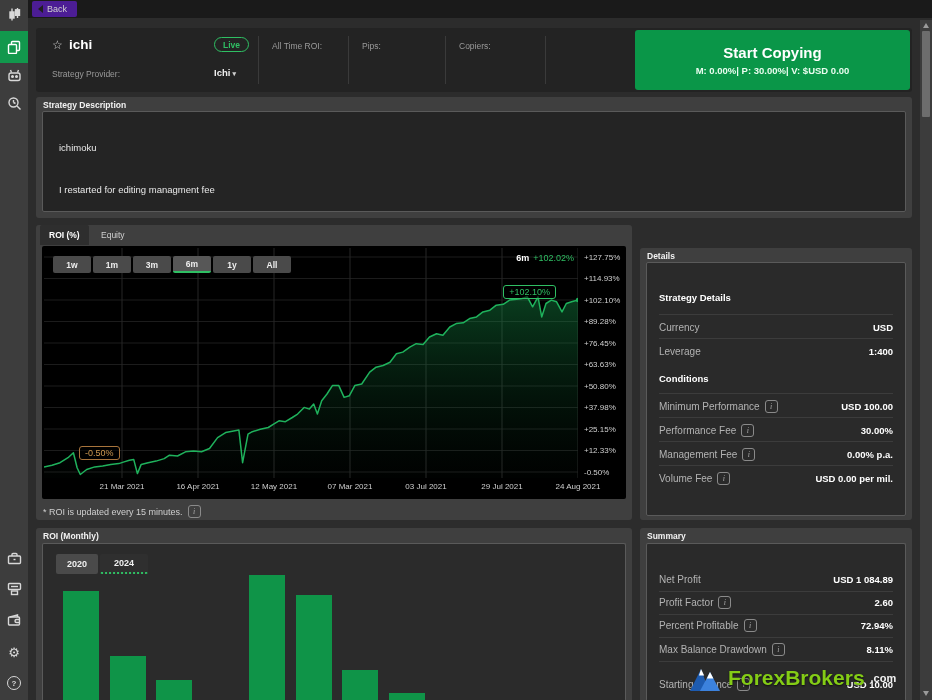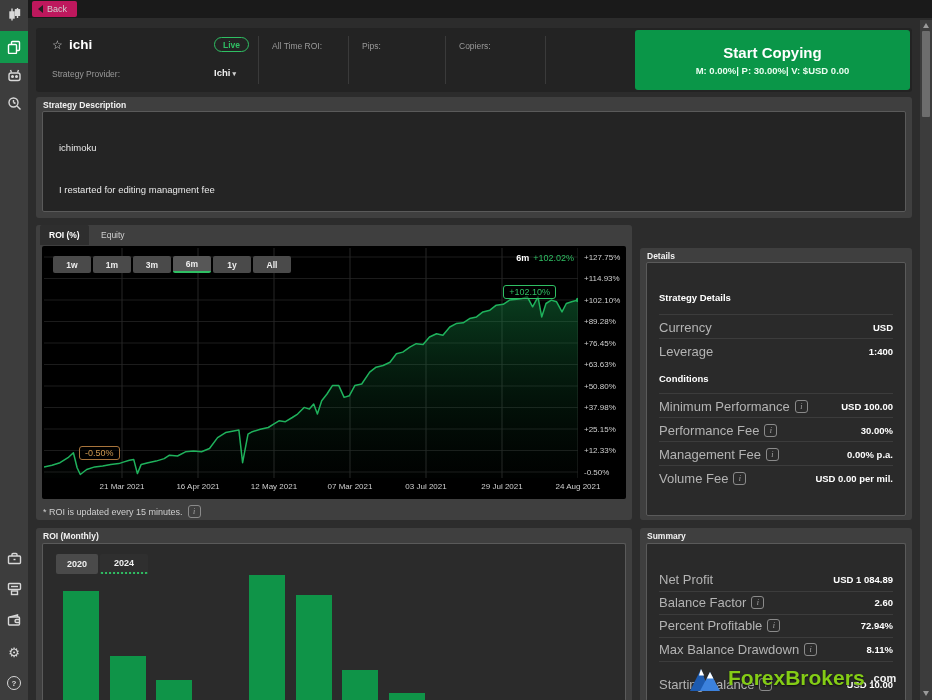--- a/index.html
+++ b/index.html
@@ -2,21 +2,21 @@
 <html><head>
 <meta charset="utf-8">
 <style>
   html,body{margin:0;padding:0;}
   body{width:932px;height:700px;position:relative;overflow:hidden;background:#2c2c2c;
        font-family:"Liberation Sans",sans-serif;color:#e6e6e6;-webkit-font-smoothing:antialiased;}
   .abs{position:absolute;}
 
   
   #topbar{left:28px;top:0;width:904px;height:18px;background:#1a1a1a;}
-  #back-btn{left:4px;top:1px;height:16px;background:#be185d;border-radius:2px;
+  #back-btn{left:4px;top:1px;height:16px;background:#4c1d95;border-radius:2px;
             display:flex;align-items:center;padding:0 10px 0 6px;gap:4px;cursor:pointer;}
   #back-btn .chev{width:0;height:0;border-top:4px solid transparent;border-bottom:4px solid transparent;
                   border-right:5px solid #1f1f1f;}
   #back-btn span{font-size:9px;color:#cfcfcf;}
 
   
   #sidebar{left:0;top:0;width:28px;height:700px;background:#3d3d3d;}
   .side-ic{position:absolute;left:0;width:28px;height:24px;display:flex;align-items:center;justify-content:center;cursor:pointer;}
   .side-ic svg{stroke:#d8d8d8;fill:none;stroke-width:1.4;}
   .side-ic.active{height:32px;background:#12984d;}
@@ -83,21 +83,21 @@
   #roi-footnote{position:absolute;left:7px;top:280px;font-size:9px;color:#cfcfcf;display:flex;align-items:center;gap:5px;}
   .info-ic{display:inline-flex;width:11px;height:11px;border:1px solid #8a8a8a;border-radius:3px;color:#aaa;
            font-family:"Liberation Serif",serif;font-style:italic;font-size:8px;align-items:center;justify-content:center;cursor:pointer;}
 
   
   #details-panel{left:640px;top:248px;width:272px;height:272px;}
   #details-inner{left:6px;top:14px;width:258px;height:252px;background:#2a2a2a;}
   .sec-head{position:absolute;left:12px;font-size:9.5px;font-weight:bold;color:#fff;}
   .sep{position:absolute;left:12px;right:12px;height:1px;background:#3c3c3c;}
   .drow{position:absolute;left:12px;right:12px;height:16px;display:flex;align-items:center;}
-  .drow .rlabel{font-size:13px;color:#b3b3b3;}
+  .drow .rlabel{font-size:10px;color:#b3b3b3;}
   .drow .rvalue{margin-left:auto;font-size:9.5px;font-weight:bold;color:#fff;}
   .drow .info-ic{margin-left:5px;}
 
   
   #monthly-panel{left:36px;top:528px;width:596px;height:172px;border-radius:3px 3px 0 0;}
   #monthly-inner{left:6px;top:15px;width:582px;height:157px;background:#2b2b2b;overflow:hidden;border-bottom:none;}
   .year-tab{position:absolute;top:10px;height:20px;display:flex;align-items:center;justify-content:center;
             font-size:9px;font-weight:bold;color:#f0f0f0;cursor:pointer;background:#4a4a4a;border-radius:2px;}
   .year-tab.active{background:#2f2f2f;border-bottom:2px dotted #2fbf63;height:18px;}
   .bar{position:absolute;width:36px;background:#0f9448;}
@@ -365,21 +365,21 @@
 
 <div id="summary-panel" class="abs panel">
   <span class="panel-title">Summary</span>
   <div id="summary-inner" class="panel-inner">
     <div class="drow" style="top:27px;">
       <span class="rlabel">Net Profit</span>
       <span class="rvalue green">USD 1 084.89</span>
     </div>
     <div class="sep" style="top:47px;"></div>
     <div class="drow" style="top:50px;">
-      <span class="rlabel">Balance Factor</span>
+      <span class="rlabel">Profit Factor</span>
         <span class="info-ic">i</span>
       <span class="rvalue">2.60</span>
     </div>
     <div class="sep" style="top:70px;"></div>
     <div class="drow" style="top:73px;">
       <span class="rlabel">Percent Profitable</span>
         <span class="info-ic">i</span>
       <span class="rvalue">72.94%</span>
     </div>
     <div class="sep" style="top:93px;"></div>

